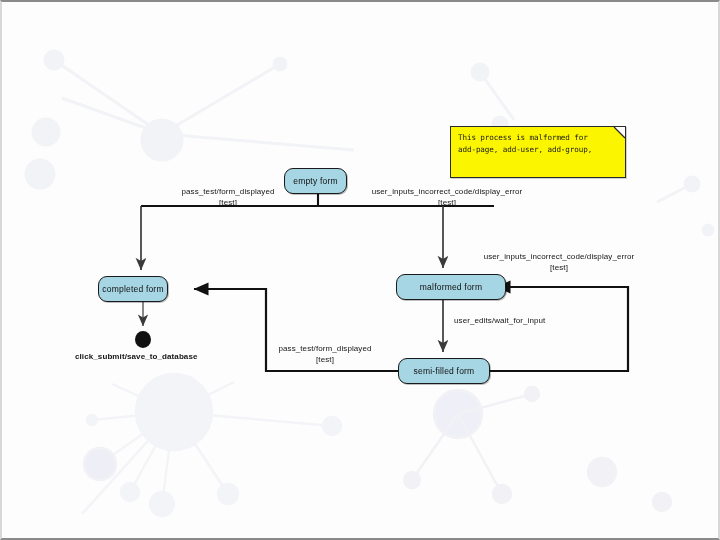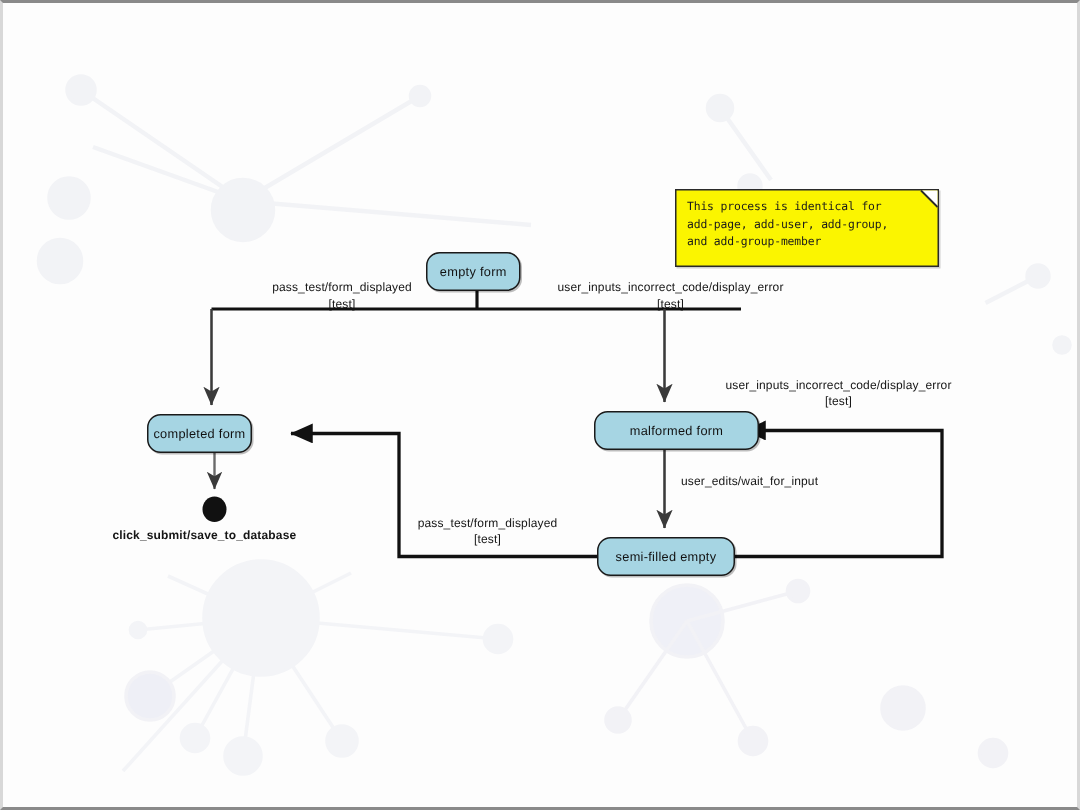--- a/index.html
+++ b/index.html
@@ -193,21 +193,21 @@
   <div class="state-node" id="state-empty-form">
     <span>empty form</span>
   </div>
   <div class="state-node" id="state-completed">
     <span>completed form</span>
   </div>
   <div class="state-node" id="state-malformed">
     <span>malformed form</span>
   </div>
   <div class="state-node" id="state-semifilled">
-    <span>semi-filled empty</span>
+    <span>semi-filled form</span>
   </div>
 
   <div id="final-state"></div>
 
   <div class="edge-label lbl-pass-left">
     <span>pass_test/form_displayed</span>
     <span class="guard">[test]</span>
   </div>
 
   <div class="edge-label lbl-incorrect-top">
@@ -227,22 +227,21 @@
   <div class="edge-label lbl-pass-bottom">
     <span>pass_test/form_displayed</span>
     <span class="guard">[test]</span>
   </div>
 
   <div class="edge-label lbl-submit">
     <span>click_submit/save_to_database</span>
   </div>
 
   <div id="note-box">
-    <div>This process is identical for</div>
+    <div>This process is malformed for</div>
     <div>add-page, add-user, add-group,</div>
-    <div>and add-group-member</div>
     <div id="note-fold"></div>
     <svg id="note-fold-edge" viewBox="0 0 13 13" xmlns="http://www.w3.org/2000/svg">
       <path d="M1,1 L12,12" stroke="#2a2a2a" stroke-width="1.2" fill="none"></path>
     </svg>
   </div>
 
 </div>
 
 </body></html>

